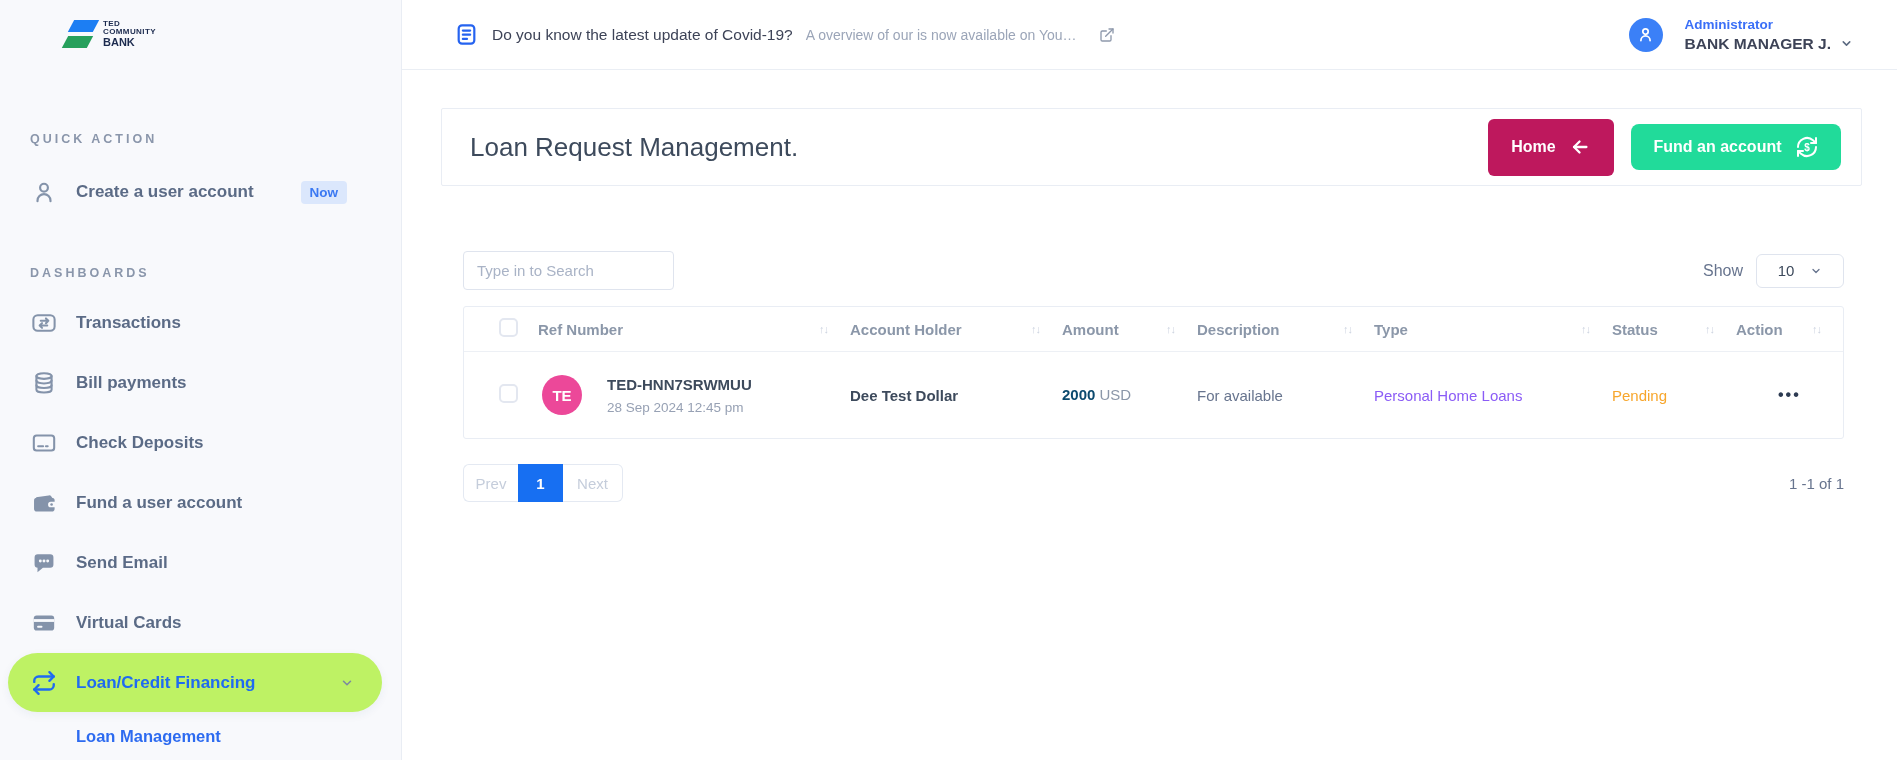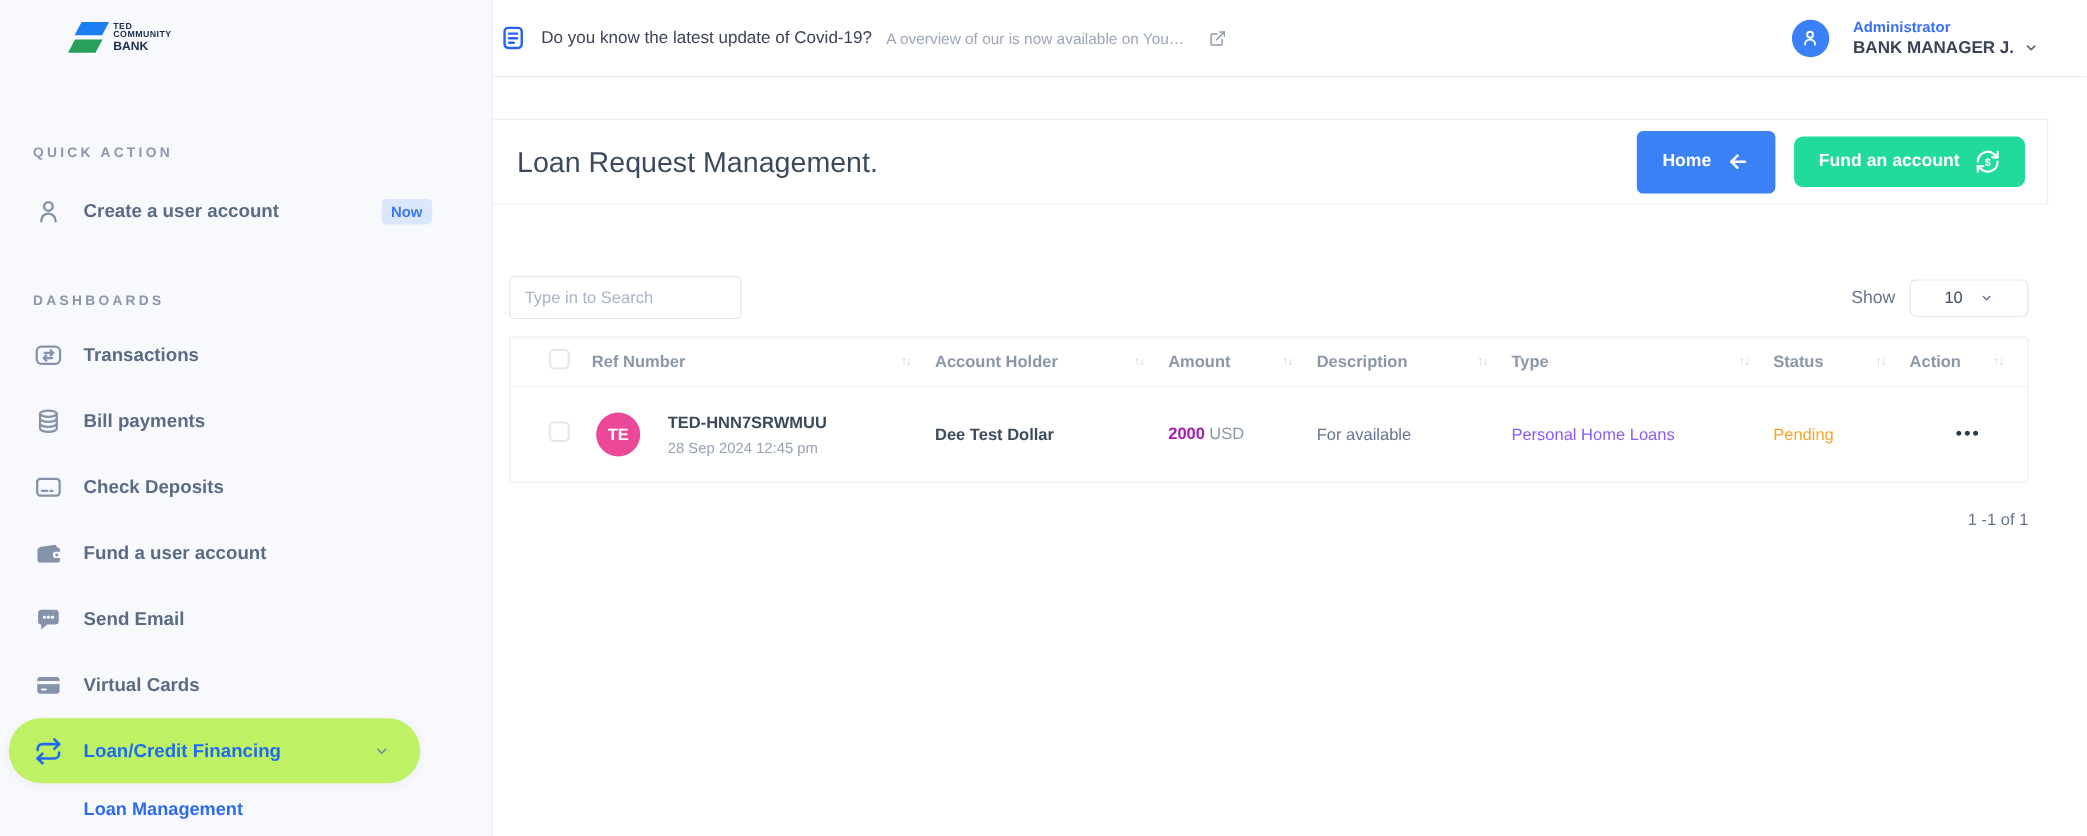--- a/index.html
+++ b/index.html
@@ -1,21 +1,21 @@
 <!DOCTYPE html>
 <html><head>
 <meta charset="utf-8">
 <style>
   *{box-sizing:border-box;margin:0;padding:0}
   html,body{width:1897px;height:760px;overflow:hidden}
   body{font-family:"Liberation Sans",sans-serif;background:#fff;color:#3d4a5c}
   svg{display:block}
 
   
-  .sidebar{position:fixed;left:0;top:0;width:448px;height:760px;background:#f8f9fc;border-right:1px solid #e9edf4}
+  .sidebar{position:fixed;left:0;top:0;width:402px;height:760px;background:#f8f9fc;border-right:1px solid #e9edf4}
   .logo{display:flex;align-items:center;gap:5px;margin:18px 0 0 64px;height:32px}
   .logo-mark{position:relative;width:34px;height:30px}
   .lp{position:absolute;width:25px;height:12px;transform:skewX(-28deg)}
   .lp-blue{top:1px;left:7px;background:#1c7ef3}
   .lp-green{bottom:1px;left:1px;background:#27a05c}
   .brand-text{line-height:1.05;color:#1b2a4e;font-weight:bold}
   .brand-l1,.brand-l2{font-size:8px;letter-spacing:.4px}
   .brand-l3{font-size:11px}
   .section-label{font-size:12.5px;font-weight:bold;color:#8a96ab;letter-spacing:3px;margin-left:30px}
   .sl-quick{margin-top:82px}
@@ -42,48 +42,48 @@
   .role{color:#3a6ff7;font-size:13.5px;font-weight:bold}
   .uname{margin-top:3px;color:#3d4357;font-size:15.5px;font-weight:bold;display:flex;align-items:center;gap:9px}
   .uname .chev{color:#5d6b82}
 
   
   .content{padding:38px 35px 0 39px}
   .title-card{height:78px;border:1px solid #e9edf4;border-radius:2px;display:flex;align-items:center;padding:0 20px 0 28px}
   .page-title{font-size:26px;font-weight:normal;color:#3d4a5c}
   .btns{margin-left:auto;display:flex;align-items:center;gap:17px}
   .btn{border:none;color:#fff;font-weight:bold;font-size:16px;font-family:inherit;display:flex;align-items:center;justify-content:center;gap:13px;cursor:pointer}
-  .btn-home{width:126px;height:57px;background:#3b82f6;border-radius:6px}
+  .btn-home{width:126px;height:57px;background:#be185d;border-radius:6px}
   .btn-fund{width:210px;height:46px;background:#21db9a;border-radius:8px}
 
   
   .table-section{margin:65px 18px 0 22px}
   .toolbar{display:flex;align-items:center}
   .search-input{width:211px;height:39px;border:1px solid #dfe4ee;border-radius:4px;padding:0 13px;font-size:15px;font-family:inherit;color:#3d4a5c;background:#fff;outline:none}
   .search-input::placeholder{color:#a9b3c6}
   .show-group{margin-left:auto;display:flex;align-items:center;gap:13px}
   .show-label{font-size:16px;color:#67748e}
-  .show-select{width:108px;height:34px;border:1px solid #dfe4ee;border-radius:6px;background:#fff;display:flex;align-items:center;justify-content:center;gap:16px;font-size:15px;color:#3d4a5c;cursor:pointer}
+  .show-select{width:88px;height:34px;border:1px solid #dfe4ee;border-radius:6px;background:#fff;display:flex;align-items:center;justify-content:center;gap:16px;font-size:15px;color:#3d4a5c;cursor:pointer}
   .show-select .chev{color:#67748e}
 
   
   .tbl{margin-top:16px;border:1px solid #e9edf4;border-radius:3px}
   .tr{display:grid;grid-template-columns:74px 312px 212px 135px 177px 238px 124px 107px;align-items:center}
   .tr.head{height:45px;border-bottom:1px solid #edf0f5}
   .tr.brow{height:86px}
   .th{display:flex;align-items:center;justify-content:space-between;padding-right:22px;font-size:15px;font-weight:bold;color:#8b97a9;cursor:pointer}
   .sort{font-size:11px;color:#ccd3e0;letter-spacing:-1px;font-weight:normal}
   .cb-cell{padding-left:35px}
   .cb{width:19px;height:19px;border:2px solid #e3e7f0;border-radius:5px;background:#fff;appearance:none;-webkit-appearance:none;cursor:pointer}
   .cell-ref{display:flex;align-items:center;gap:25px;padding-left:4px}
   .avatar-te{width:40px;height:40px;border-radius:50%;background:#ec4899;color:#fff;font-size:15px;font-weight:bold;display:flex;align-items:center;justify-content:center;flex:none}
   .ref-no{font-size:15px;font-weight:bold;color:#3d4a5c}
   .ref-date{font-size:13.5px;color:#97a1b4;margin-top:7px}
   .cell-holder{font-size:15px;font-weight:bold;color:#3d4a5c}
-  .amt-num{font-size:15px;font-weight:bold;color:#a21caf}
+  .amt-num{font-size:15px;font-weight:bold;color:#0c4a6e}
   .amt-cur{font-size:15px;color:#8b97a9;margin-left:4px}
   .cell-desc{font-size:15px;color:#67748e}
   .cell-type{font-size:15px;color:#8b5cf6}
   .cell-status{font-size:15px;color:#f7a62c}
   .cell-action{padding-left:42px;font-size:16px;font-weight:bold;letter-spacing:2px;color:#2d3b52;cursor:pointer}
 
   
   .pager-row{margin-top:25px;display:flex;align-items:center}
   .pager{display:flex}
   .pg{height:38px;display:flex;align-items:center;justify-content:center;font-size:15px;cursor:pointer;background:#fff}
@@ -343,18 +343,23 @@
             <span class="amt-num">2000</span><span class="amt-cur">USD</span>
           </div>
           <div class="cell-desc">For available</div>
           <div class="cell-type">Personal Home Loans</div>
           <div class="cell-status">Pending</div>
           <div class="cell-action">•••</div>
         </div>
       </div>
 
       <div class="pager-row">
+        <div class="pager">
+          <span class="pg pg-prev">Prev</span>
+          <span class="pg pg-num">1</span>
+          <span class="pg pg-next">Next</span>
+        </div>
         <span class="pg-sum">1 -1 of 1</span>
       </div>
 
     </div>
   </div>
 </div>
 
 </body></html>

